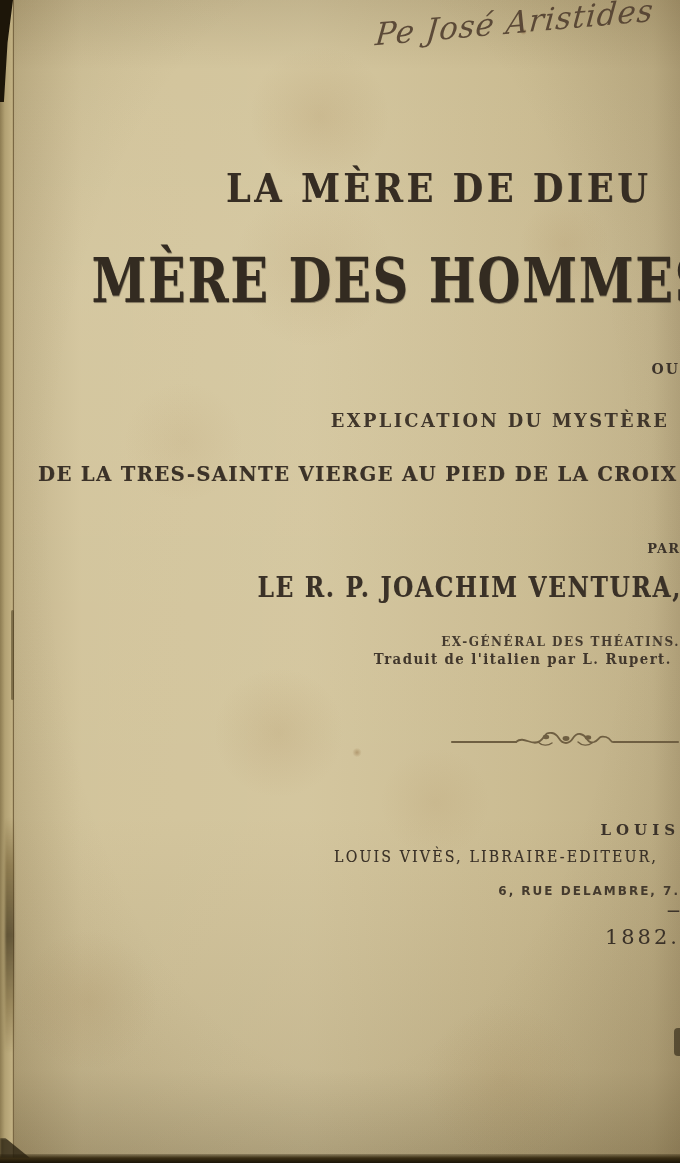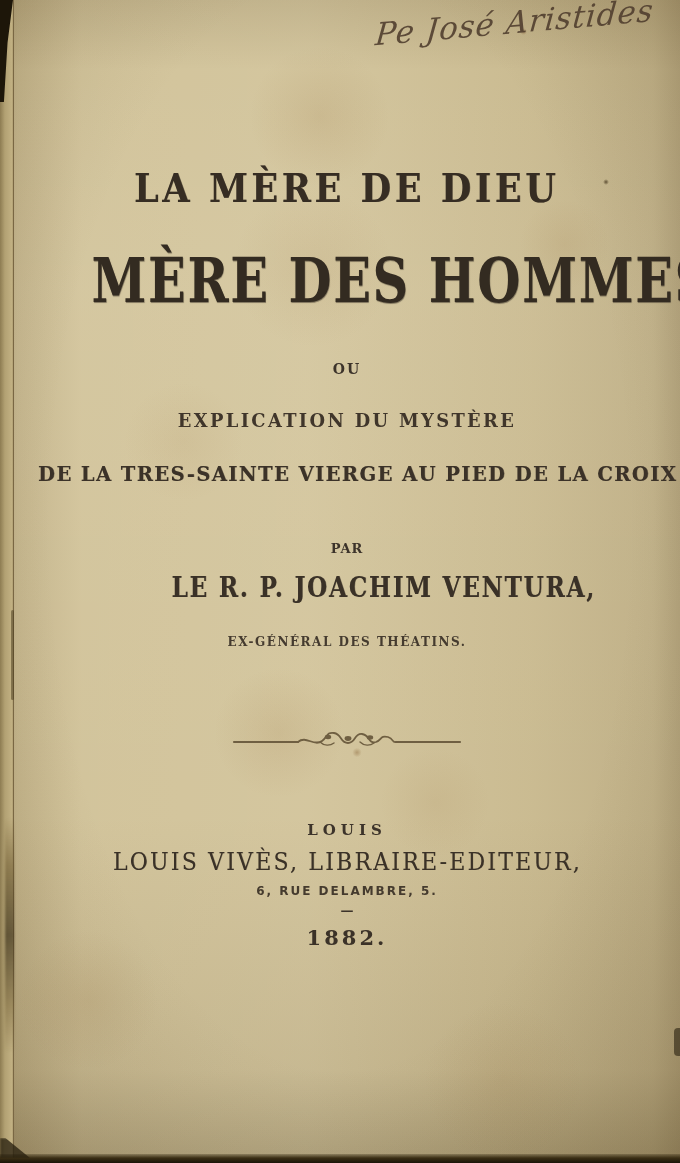--- a/index.html
+++ b/index.html
@@ -58,21 +58,21 @@
   }
   .speck { position: absolute; border-radius: 50%; }
   .speck.s1 { left: 603px; top: 179px; width: 6px; height: 6px;
     background: radial-gradient(circle, rgba(70,55,30,0.8) 0%, rgba(70,55,30,0) 70%); }
   .speck.s2 { left: 520px; top: 28px; width: 7px; height: 7px;
     background: radial-gradient(circle, rgba(120,80,40,0.5) 0%, rgba(120,80,40,0) 70%); }
   .speck.s3 { left: 352px; top: 748px; width: 10px; height: 9px;
     background: radial-gradient(circle, rgba(130,90,45,0.4) 0%, rgba(130,90,45,0) 70%); }
 
   .content { position: absolute; left: 14px; top: 0; width: 666px; height: 100%; }
-  .line { position: absolute; width: 100%; text-align: center; color: #3c332a; white-space: nowrap; }
+  .line { position: absolute; width: 100%; text-align: right; color: #3c332a; white-space: nowrap; }
   .line .fit { display: inline-block; }
 
   .handwriting {
     position: absolute; right: 26px; top: 4px; text-align: right;
     font-style: italic; font-size: 31px; color: #513f2f;
     transform: rotate(-5deg) skewX(-10deg);
     letter-spacing: 1px; opacity: 0.9; white-space: nowrap;
   }
   .title-1 {
     top: 164px; font-size: 40px; font-weight: bold; letter-spacing: 4px; color: #362d23;
@@ -93,27 +93,27 @@
   .par { top: 541px; font-size: 13px; font-weight: bold; letter-spacing: 1px; }
   .author { top: 572px; font-size: 27px; font-weight: bold; letter-spacing: 2px; color: #3a3127;
     text-shadow: 0.4px 0.4px 0.6px rgba(58,49,39,0.45); margin-left: 37px; }
   .author .fit { transform: scaleX(0.86); }
   .author-role { top: 619px; font-size: 12px; font-weight: bold; letter-spacing: 1.5px; color: #453b2f; margin-top: 16px; }
   .translation { top: 651px; font-size: 14px; font-weight: bold; letter-spacing: 1.5px; color: #41372c; }
   .translation .fit { transform: scaleX(0.95); }
   .ornament-row { top: 729px; }
   .ornament-row svg { display: inline-block; vertical-align: middle; }
   .city { top: 821px; font-size: 15px; font-weight: bold; letter-spacing: 5px; }
-  .publisher { top: 847px; font-size: 25px; letter-spacing: 2.5px; color: #3a3127;
+  .publisher { top: 847px; font-size: 16px; letter-spacing: 2.5px; color: #3a3127;
     text-shadow: 0.4px 0.4px 0.5px rgba(58,49,39,0.4); }
   .publisher .fit { transform: scaleX(0.88); }
   .address { top: 884px; font-size: 12px; font-weight: bold; letter-spacing: 2px;
     font-family: "DejaVu Sans", "Liberation Sans", sans-serif; color: #453b2e; }
   .dash { top: 903px; font-size: 13px; font-weight: bold; letter-spacing: 0; }
-  .year { top: 925px; font-size: 21px; font-weight: bold; letter-spacing: 3px; color: #3b3228; }
+  .year { top: 925px; font-size: 21px; font-weight: normal; letter-spacing: 3px; color: #3b3228; }
 </style>
 </head>
 <body>
 
 <div class="photo">
 
   <div class="gutter"></div>
   <div class="edge-top-left"></div>
   <div class="streak-left"></div>
   <div class="crease-left"></div>
@@ -147,20 +147,23 @@
     </div>
 
     <div class="line par">PAR</div>
 
     <div class="line author">
       <span class="fit">LE R. P. JOACHIM VENTURA,</span>
     </div>
 
     <div class="line author-role">EX-GÉNÉRAL DES THÉATINS.</div>
 
+    <div class="line translation">
+      <span class="fit">Traduit de l'italien par L. Rupert.</span>
+    </div>
 
     <div class="line ornament-row">
       <svg width="230" height="24" viewBox="0 0 230 24">
         <g stroke="#6f5f42" fill="none" stroke-width="2.2" stroke-linecap="round">
           <path d="M2,13 H66"></path>
           <path d="M164,13 H228"></path>
           <path d="M66,13 C74,6 82,18 90,12 C96,8 94,3 102,4 C110,5 108,14 116,14 C124,14 122,4 130,5 C138,6 136,15 144,13 C150,11 148,6 156,8 C162,10 160,14 164,13" stroke-width="1.8"></path>
           <path d="M88,13 C92,17 98,17 102,14" stroke-width="1.4"></path>
           <path d="M128,13 C132,17 138,17 142,14" stroke-width="1.4"></path>
         </g>
@@ -171,20 +174,20 @@
         </g>
       </svg>
     </div>
 
     <div class="line city">LOUIS</div>
 
     <div class="line publisher">
       <span class="fit">LOUIS VIVÈS, LIBRAIRE-EDITEUR,</span>
     </div>
 
-    <div class="line address">6, RUE DELAMBRE, 5.</div>
+    <div class="line address">6, RUE DELAMBRE, 7.</div>
 
     <div class="line dash">—</div>
 
     <div class="line year">1882.</div>
 
   </div>
 </div>
 
 </body></html>

